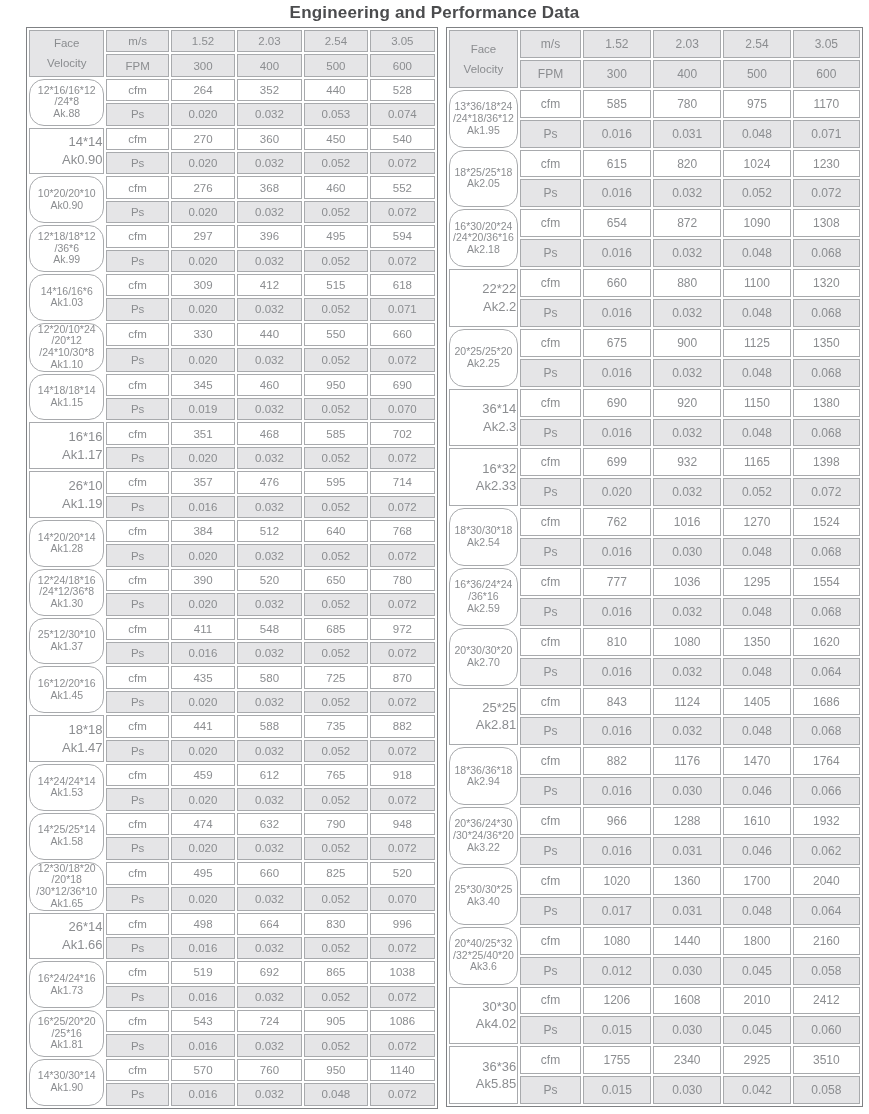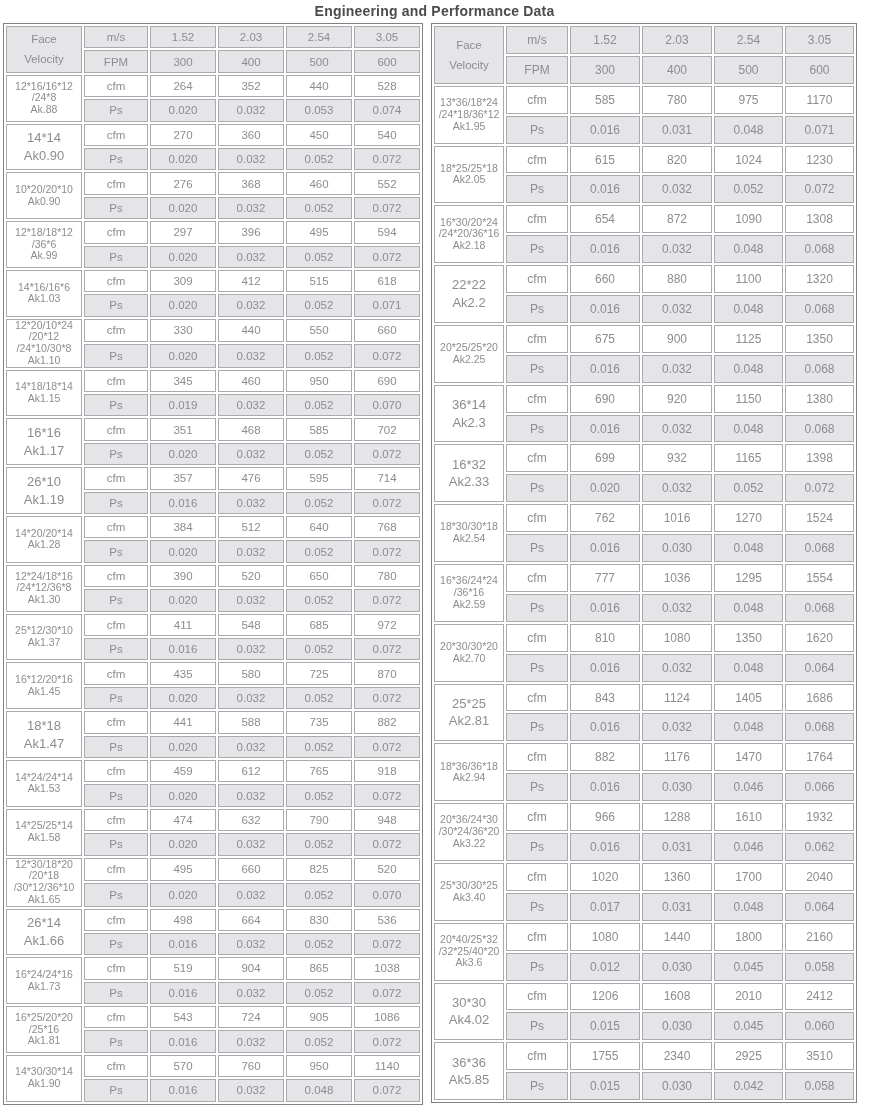--- a/index.html
+++ b/index.html
@@ -4,30 +4,30 @@
 <style>
   html, body {
     margin: 0;
     padding: 0;
     background: #ffffff;
     width: 869px;
     font-family: "Liberation Sans", sans-serif;
   }
   .title {
     text-align: center;
-    font-size: 14px;
+    font-size: 17px;
     font-weight: bold;
     color: #4b4c4e;
     padding: 3px 0 4px 0;
     letter-spacing: 0.2px;
   }
   .tables {
     display: flex;
     gap: 8px;
-    padding: 0 6px 4px 3px;
+    padding: 0 6px 4px 26px;
     align-items: flex-start;
   }
   table {
     border-collapse: separate;
     border-spacing: 2px;
     table-layout: fixed;
     border: 1px solid #7f8184;
     background: #ffffff;
   }
   td {
@@ -36,22 +36,22 @@
     vertical-align: middle;
     color: #8b8d90;
     padding: 0 1px;
     overflow: hidden;
   }
   .t-left td { height: 20.4px; font-size: 11.5px; }
   .t-right td { height: 25.9px; font-size: 12px; }
   td.gray { background: #e5e5e7; }
   td.lbl { background: #ffffff; }
   td.fv { background: #e5e5e7; font-size: 11.5px; line-height: 1.75; }
-  .size-lg { font-size: 13px !important; line-height: 1.35; }
-  .size-sm { font-size: 10.5px !important; line-height: 1.12; }
+  .size-lg { font-size: 13px !important; line-height: 1.35; text-align: right; }
+  .size-sm { font-size: 10.5px !important; line-height: 1.12; border-radius: 15px; }
 </style>
 </head>
 <body>
 
 <div class="title">Engineering and Performance Data</div>
 
 <div class="tables">
   <table class="t-left">
       <colgroup>
         <col style="width: 76px;">
@@ -397,37 +397,37 @@
         </tr>
         <tr>
           <td class="lbl size-lg" rowspan="2">
             <div>26*14</div>
             <div>Ak1.66</div>
           </td>
           <td>cfm</td>
           <td>498</td>
           <td>664</td>
           <td>830</td>
-          <td>536</td>
+          <td>996</td>
         </tr>
         <tr>
           <td class="gray">Ps</td>
           <td class="gray">0.016</td>
           <td class="gray">0.032</td>
           <td class="gray">0.052</td>
           <td class="gray">0.072</td>
         </tr>
         <tr>
           <td class="lbl size-sm" rowspan="2">
             <div>16*24/24*16</div>
             <div>Ak1.73</div>
           </td>
           <td>cfm</td>
           <td>519</td>
-          <td>904</td>
+          <td>692</td>
           <td>865</td>
           <td>1038</td>
         </tr>
         <tr>
           <td class="gray">Ps</td>
           <td class="gray">0.016</td>
           <td class="gray">0.032</td>
           <td class="gray">0.052</td>
           <td class="gray">0.072</td>
         </tr>

